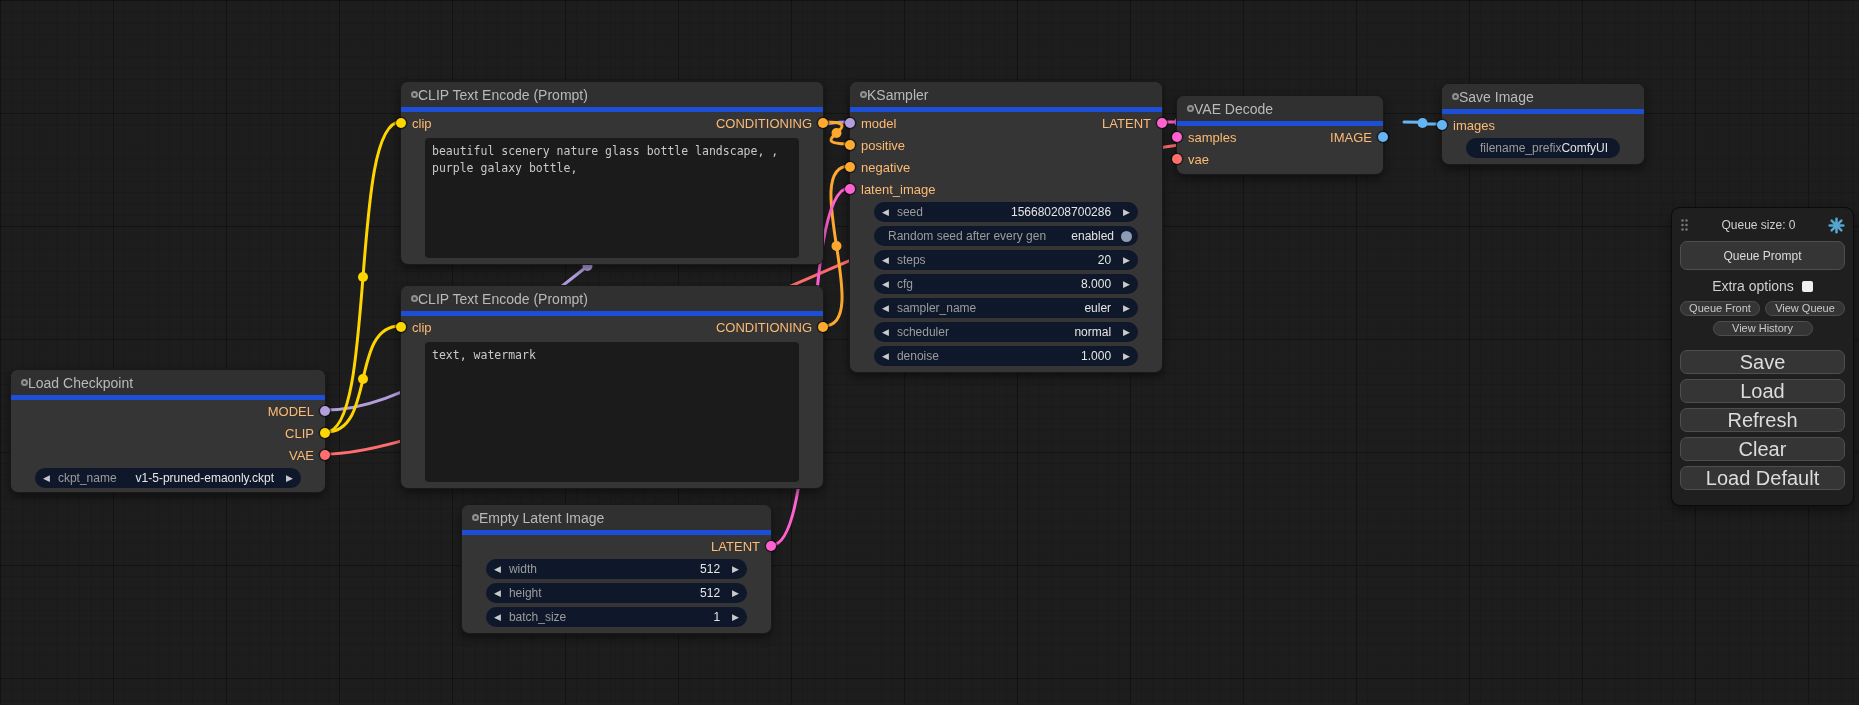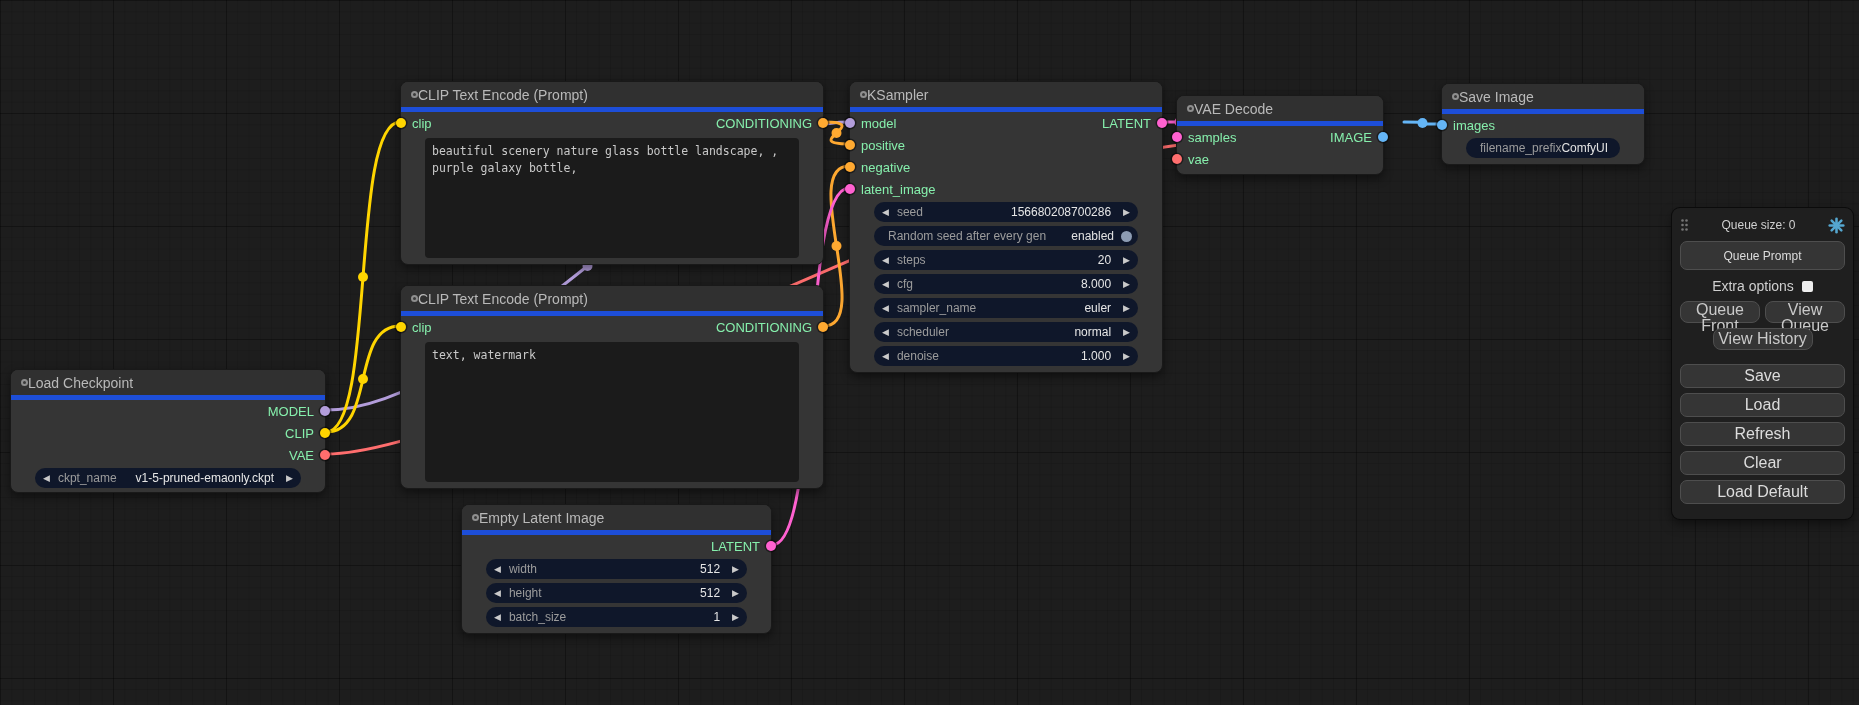--- a/index.html
+++ b/index.html
@@ -44,21 +44,21 @@
     flex:0 0 auto;
   }
   .title-text { font-size:14px; color:#b9b9b9; white-space:nowrap; }
 
   .rows { flex:0 0 auto; }
   .slot-row {
     position:relative; height:22px;
     display:flex; align-items:center; justify-content:space-between;
     padding:0 11px;
   }
-  .slot-label { font-size:13px; color:#86efac; white-space:nowrap; }
+  .slot-label { font-size:13px; color:#fdba74; white-space:nowrap; }
   .slot-dot {
     position:absolute; top:6px;
     width:10px; height:10px; border-radius:50%;
     box-shadow:0 0 0 1.5px rgba(0,0,0,.45);
   }
   .slot-dot.in  { left:-5px; }
   .slot-dot.out { right:-5px; }
   .slot-left, .slot-right { display:flex; align-items:center; }
 
   .widgets { flex:1 1 auto; display:flex; flex-direction:column; padding:2px 24px 6px; }
@@ -92,30 +92,30 @@
     background:#1f1f1f; border-radius:8px;
     padding:6px 8px 10px;
     box-shadow:0 0 0 1px #0b0b0b, 0 5px 12px rgba(0,0,0,.5);
   }
   .qp-header { display:flex; align-items:center; justify-content:space-between; height:22px; margin-bottom:5px; }
   .qp-size { font-size:12px; color:#d0d0d0; }
   #queue-panel button { font-family:"Liberation Sans", sans-serif; cursor:pointer; }
   .qp-big {
     display:block; width:100%; height:24px; margin:0 0 5px;
     background:#353535; border:1px solid #4e4e4e; border-radius:7px;
-    color:#dcdcdc; font-size:16px; line-height:1;
+    color:#dcdcdc; font-size:20px; line-height:1;
   }
   .qp-primary { height:29px; font-size:12px; margin-bottom:8px; }
   .qp-extra { display:flex; align-items:center; justify-content:center; gap:8px; margin:2px 0 7px; font-size:14px; color:#cfcfcf; }
   .qp-checkbox { width:11px; height:11px; background:#efefef; border-radius:2px; cursor:pointer; }
   .qp-row { display:flex; gap:5px; margin-bottom:5px; }
   .qp-small {
-    flex:1; height:22px; padding:0;
+    flex:1; height:15px; padding:0;
     background:#353535; border:1px solid #4e4e4e; border-radius:8px;
-    color:#c9c9c9; font-size:16px; line-height:1;
+    color:#c9c9c9; font-size:11px; line-height:1;
   }
   .qp-center { display:flex; justify-content:center; margin-bottom:14px; }
   .qp-history { flex:none; width:100px; }
   .drag-dots, .gear-icon { display:block; }
 </style>
 </head>
 <body>
 
 <div id="canvas">
   <svg id="links" width="1859" height="705" xmlns="http://www.w3.org/2000/svg">

